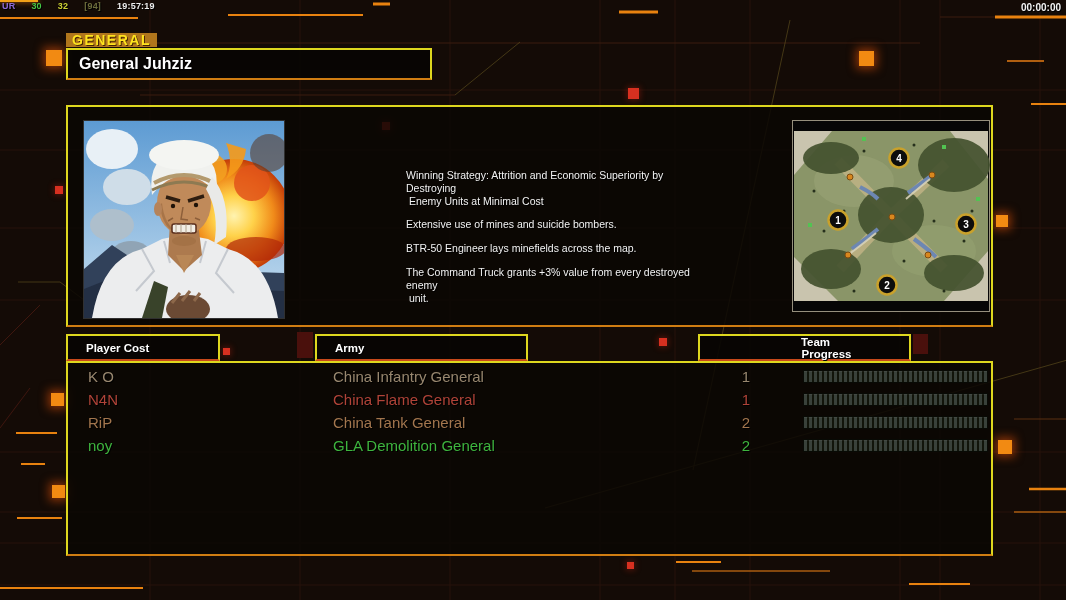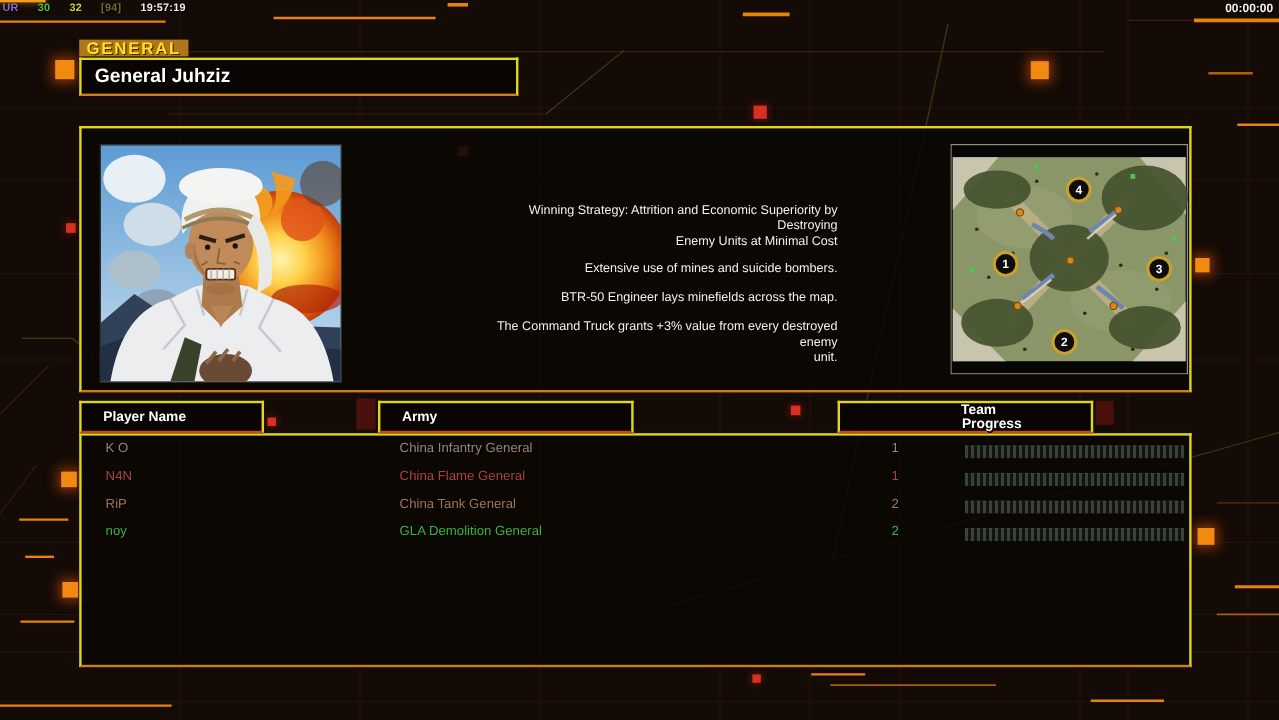--- a/index.html
+++ b/index.html
@@ -35,34 +35,34 @@
   .hdr-box{position:absolute;top:334px;height:23px;background:rgba(8,5,3,.92);
            border:2px solid #ded71e;border-bottom-color:#c8491a;z-index:4;
            display:flex;align-items:center;color:#fff;font-size:11.5px;font-weight:bold;
            text-shadow:1px 1px 0 #000;}
   #hdr-player{left:66px;width:150px;} #hdr-army{left:315px;width:209px;}
   #hdr-team{left:698px;width:209px;flex-direction:column;}
   .hdr-pad{margin-left:18px;}
   #hdr-team .t1{margin-left:22px;} #hdr-team .t2{margin-left:44px;}
 
   
-  .prow{position:absolute;left:0;width:100%;height:17px;font-size:11px;
+  .prow{position:absolute;left:0;width:100%;height:17px;font-size:15px;
         text-shadow:1px 1px 0 #000;}
   .prow .nm{position:absolute;left:20px;top:0;}
   .prow .ar{position:absolute;left:265px;top:0;}
   .prow .tm{position:absolute;left:666px;top:0;width:24px;text-align:center;}
   .pbar{position:absolute;left:735px;top:2px;width:183px;height:11px;
         background:repeating-linear-gradient(90deg,#39413a 0px,#39413a 3px,#11140a 3px,#11140a 5px);
         border:1px solid #080a05;box-shadow:inset 0 1px 0 rgba(255,255,255,.05);}
 
   
   #portrait{left:15px;top:13px;width:200px;height:197px;border:1px solid #303030;}
   #strategy{left:322px;top:62px;width:308px;color:#f2f2f2;font-size:10.5px;line-height:1.22;
             text-shadow:1px 1px 0 #000;}
-  #strategy .para{white-space:pre-wrap;margin:0 0 11px 16px;text-align:right;}
+  #strategy .para{white-space:pre-wrap;margin:0 0 11px 16px;}
   #mapframe{left:724px;top:13px;width:198px;height:192px;}
 
   #footer-res{left:0;top:553px;width:1066px;text-align:center;color:#fff;
               font-size:26px;text-shadow:1px 1px 2px #000;z-index:7;}
 
   .sq{position:absolute;z-index:2;}
   .sqo{background:#f28a12;box-shadow:0 0 10px 3px rgba(250,90,10,.5);}
   .sqr{background:#d73020;box-shadow:0 0 6px 1px rgba(220,40,20,.35);}
   .sqm{background:#4a100c;}
   #dash-row3{left:976px;top:418px;width:38px;height:2px;background:#f0a018;z-index:6;
@@ -293,21 +293,21 @@
           <text x="44" y="89" dy=".35em" text-anchor="middle" font-size="10" font-weight="bold" fill="#fff">1</text>
           <text x="93" y="154" dy=".35em" text-anchor="middle" font-size="10" font-weight="bold" fill="#fff">2</text>
           <text x="172" y="93" dy=".35em" text-anchor="middle" font-size="10" font-weight="bold" fill="#fff">3</text>
           <text x="105" y="27" dy=".35em" text-anchor="middle" font-size="10" font-weight="bold" fill="#fff">4</text>
         </g>
       </g>
     </svg>
   </div>
 
   <div id="hdr-player" class="hdr-box">
-    <span class="hdr-pad">Player Name</span>
+    <span class="hdr-pad">Player Cost</span>
   </div>
   <div id="hdr-army" class="hdr-box">
     <span class="hdr-pad">Army</span>
   </div>
   <div id="hdr-team" class="hdr-box">
     <span class="t1">Team</span>
     <span class="t2">Progress</span>
   </div>
 
   <div id="player-panel" class="panel">

